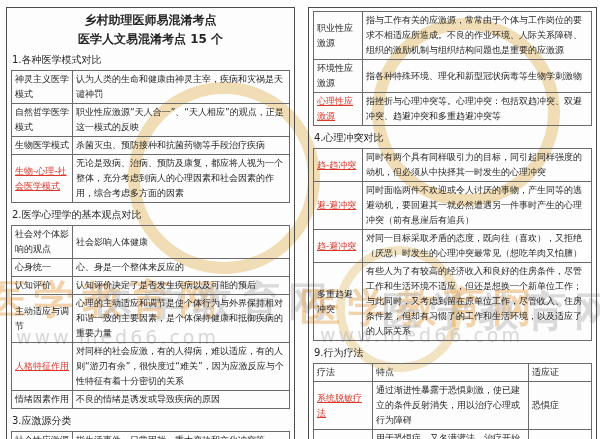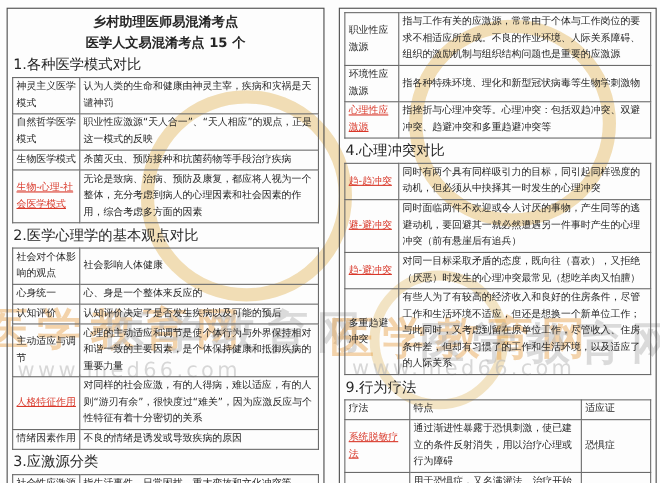--- a/index.html
+++ b/index.html
@@ -34,21 +34,21 @@
   .wm-brand-right-gray{left:382px;top:284px;}
   
   .page{
     position:absolute;top:7px;width:289px;min-height:421px;
     border:1px solid #4a4a4a;box-sizing:border-box;
     padding:2px 4px 1px;z-index:1;background:transparent;
   }
   #page-left{left:6px;}
   #page-right{left:308px;}
   .doc-title{text-align:center;font-weight:bold;font-size:12px;line-height:17px;margin-top:2px;}
-  .section-heading{font-size:13px;line-height:15px;margin:4px 0 3px 1px;}
+  .section-heading{font-size:10px;line-height:15px;margin:4px 0 3px 1px;}
   table{border-collapse:collapse;width:100%;table-layout:fixed;}
   td{
     border:1px solid var(--border);
     font-size:9px;line-height:15px;padding:1px 3px;
     vertical-align:middle;word-break:break-all;
   }
   .label-col{width:54px;}
   .label-col-narrow{width:42px;}
   .method-col{width:52px;}
   .indication-col{width:56px;margin-top:40px;}

